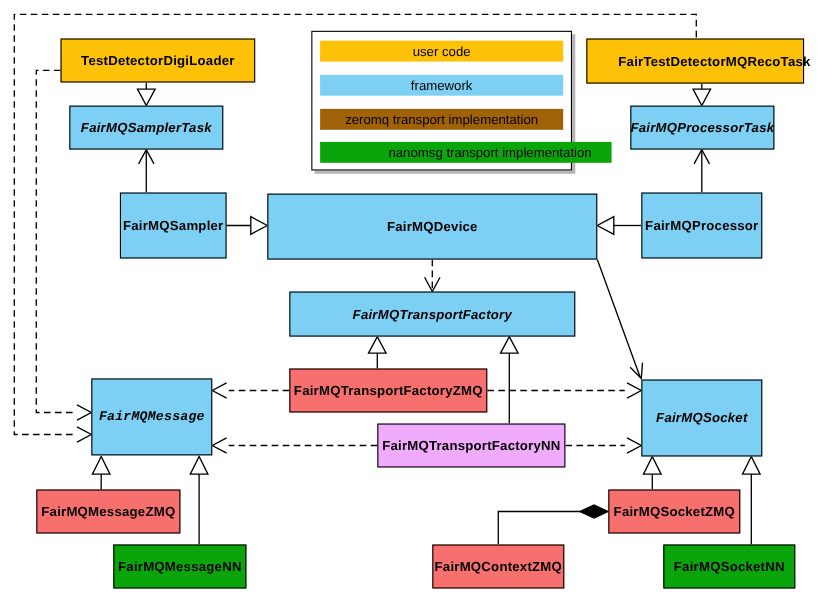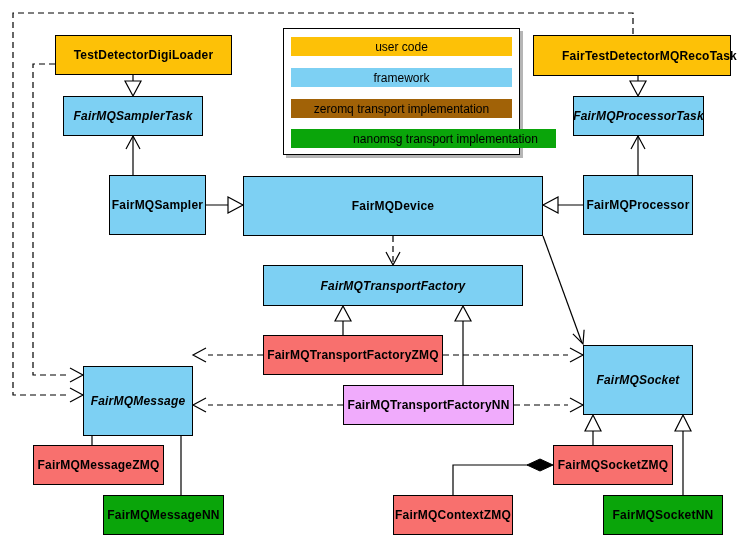--- a/index.html
+++ b/index.html
@@ -201,21 +201,21 @@
   </div>
 
   <div class="node" style="left: 263px; top: 335px; width: 180px; height: 40px; background-color: rgb(248, 112, 110);">
     <span>FairMQTransportFactoryZMQ</span>
   </div>
 
   <div class="node" style="left: 343px; top: 385px; width: 171px; height: 40px; background-color: #f0abfc; justify-content: center;">
     <span>FairMQTransportFactoryNN</span>
   </div>
 
-  <div class="node abstract" style="left: 83px; top: 366px; width: 110px; height: 70px; background-color: rgb(125, 208, 243);">
+  <div class="node abstract" style="left: 83px; top: 344px; width: 110px; height: 70px; background-color: rgb(125, 208, 243); font-family: Liberation Mono, monospace;">
     <span>FairMQMessage</span>
   </div>
 
   <div class="node abstract" style="left: 583px; top: 345px; width: 110px; height: 70px; background-color: rgb(125, 208, 243);">
     <span>FairMQSocket</span>
   </div>
 
   <div class="node" style="left: 33px; top: 445px; width: 131px; height: 40px; background-color: rgb(248, 112, 110);">
     <span>FairMQMessageZMQ</span>
   </div>

